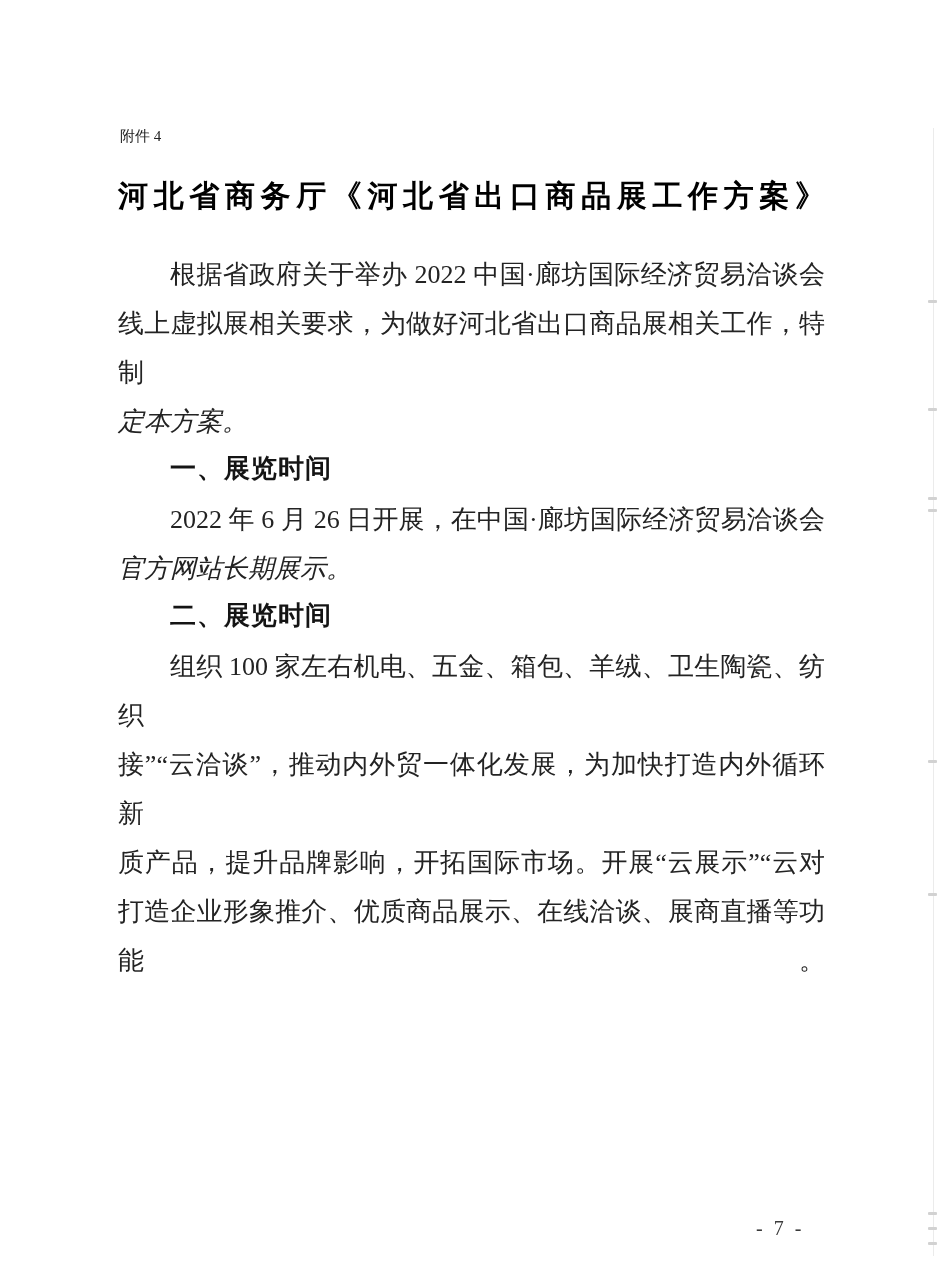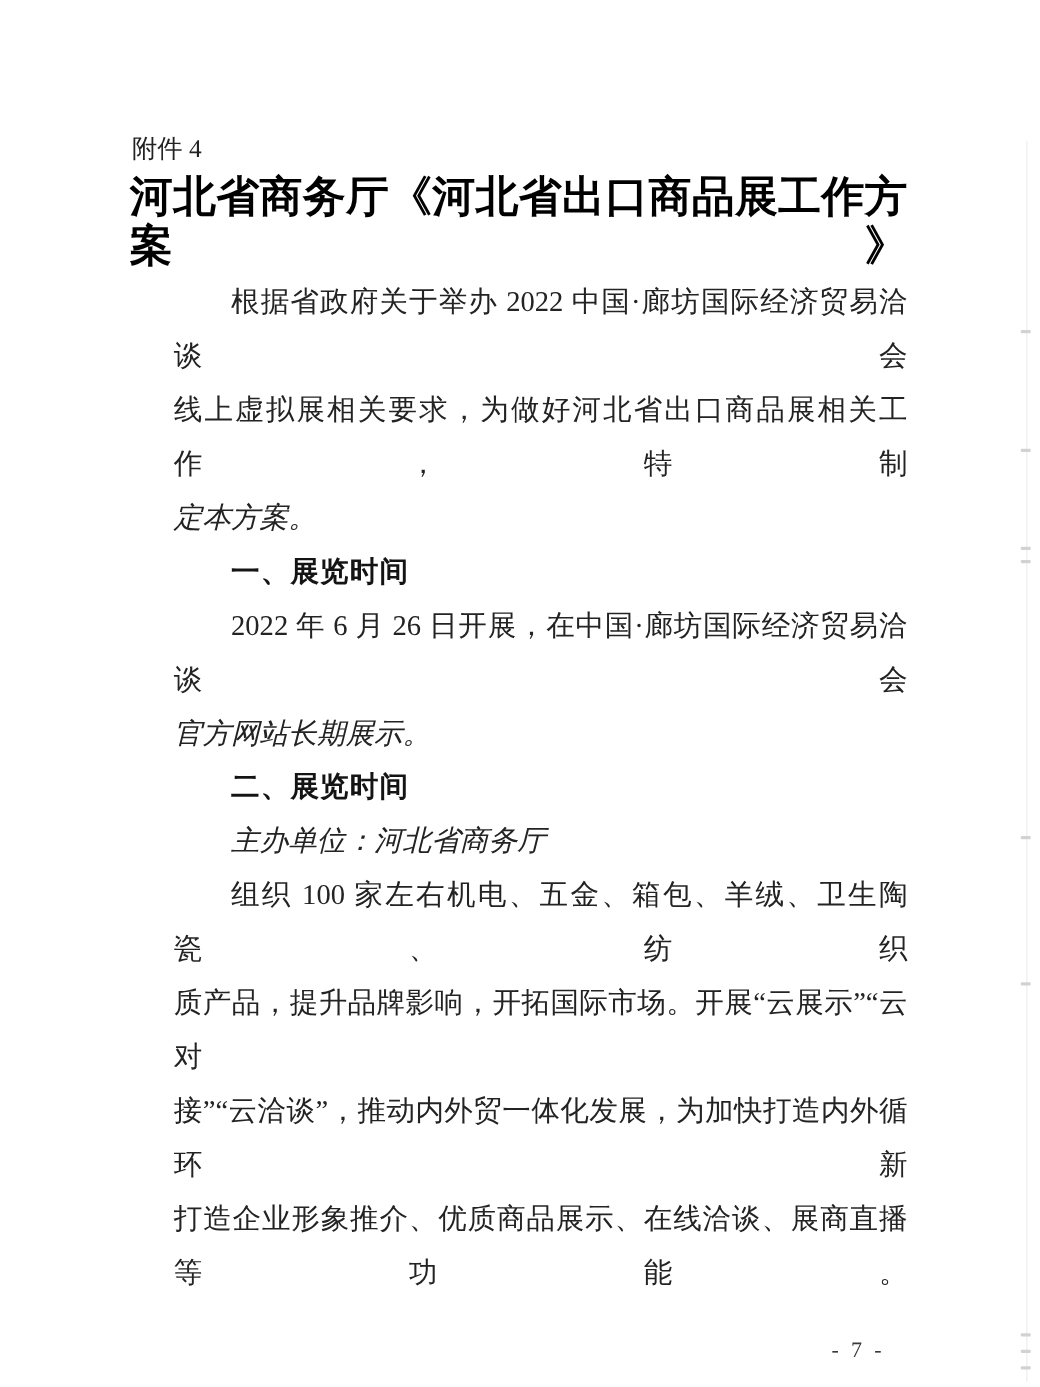--- a/index.html
+++ b/index.html
@@ -17,59 +17,58 @@
   }
   .page {
     position: absolute;
     inset: 0;
     background: #ffffff;
   }
   .attach-label {
     position: absolute;
     top: 121px;
     left: 120px;
-    font-size: 23px;
+    font-size: 15px;
     line-height: 30px;
     color: #222;
   }
   .doc-title {
     position: absolute;
-    top: 158px;
+    top: 174px;
     left: 118px;
     width: 707px;
-    font-size: 39px;
+    font-size: 30px;
     line-height: 44px;
     font-weight: 700;
     color: #000;
     text-align: justify;
     text-align-last: justify;
     letter-spacing: 0;
   }
   .bodytext {
     position: absolute;
     top: 250px;
     left: 118px;
     width: 707px;
     font-size: 26px;
     line-height: 49px;
   }
   .ln {
     text-align: justify;
     text-align-last: justify;
     min-height: 49px;
     color: #232323;
-    margin-left: 40px;
   }
   .ln.nostretch {
     text-align-last: left;
     font-style: italic;
   }
   .ln.ind  { text-indent: 52px; }
   .ln.h {
-    font-family: Liberation Serif, serif;
+    font-family: Liberation Mono, monospace;
     font-weight: 700;
     color: #141414;
     text-align-last: left;
     letter-spacing: 1px;
   }
   .page-number {
     position: absolute;
     top: 1216px;
     left: 756px;
     font-size: 20px;
@@ -108,25 +107,24 @@
 
     <div class="ln ind">根据省政府关于举办 2022 中国·廊坊国际经济贸易洽谈会</div>
     <div class="ln">线上虚拟展相关要求，为做好河北省出口商品展相关工作，特制</div>
     <div class="ln nostretch">定本方案。</div>
 
     <div class="ln h ind">一、展览时间</div>
     <div class="ln ind">2022 年 6 月 26 日开展，在中国·廊坊国际经济贸易洽谈会</div>
     <div class="ln nostretch">官方网站长期展示。</div>
 
     <div class="ln h ind">二、展览时间</div>
-    <div class="ln ind nostretch">主办单位：河北省商务厅</div>
 
     <div class="ln ind">组织 100 家左右机电、五金、箱包、羊绒、卫生陶瓷、纺织</div>
+    <div class="ln">接”“云洽谈”，推动内外贸一体化发展，为加快打造内外循环新</div>
     <div class="ln">质产品，提升品牌影响，开拓国际市场。开展“云展示”“云对</div>
-    <div class="ln">接”“云洽谈”，推动内外贸一体化发展，为加快打造内外循环新</div>
     <div class="ln">打造企业形象推介、优质商品展示、在线洽谈、展商直播等功能。</div>
 
   </div>
 
   <div class="page-number">- 7 -</div>
 
   <div class="scanline"></div>
   <div class="tick" style="top:300px"></div>
   <div class="tick" style="top:408px"></div>
   <div class="tick" style="top:497px"></div>

